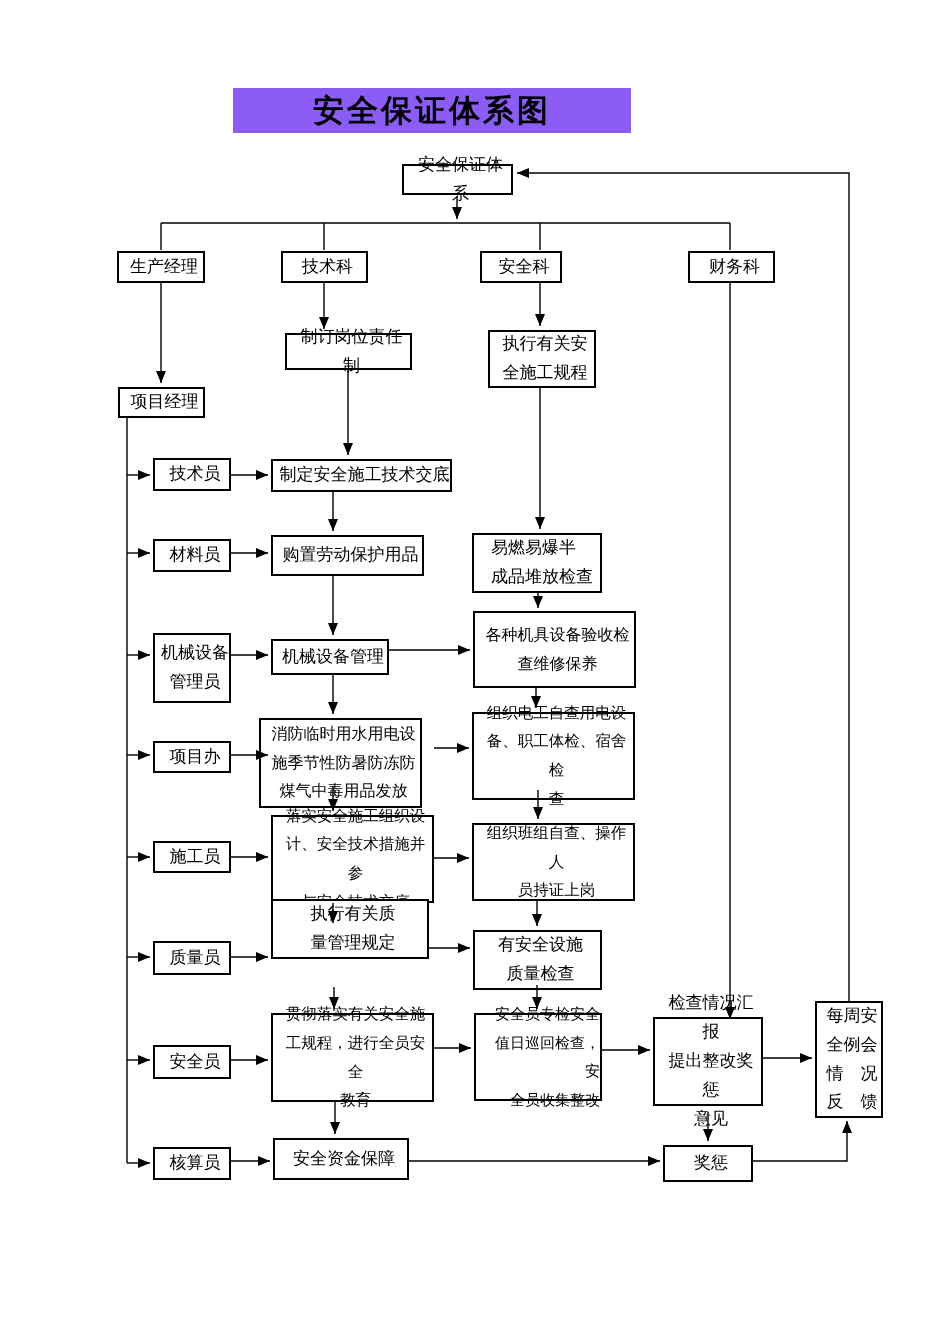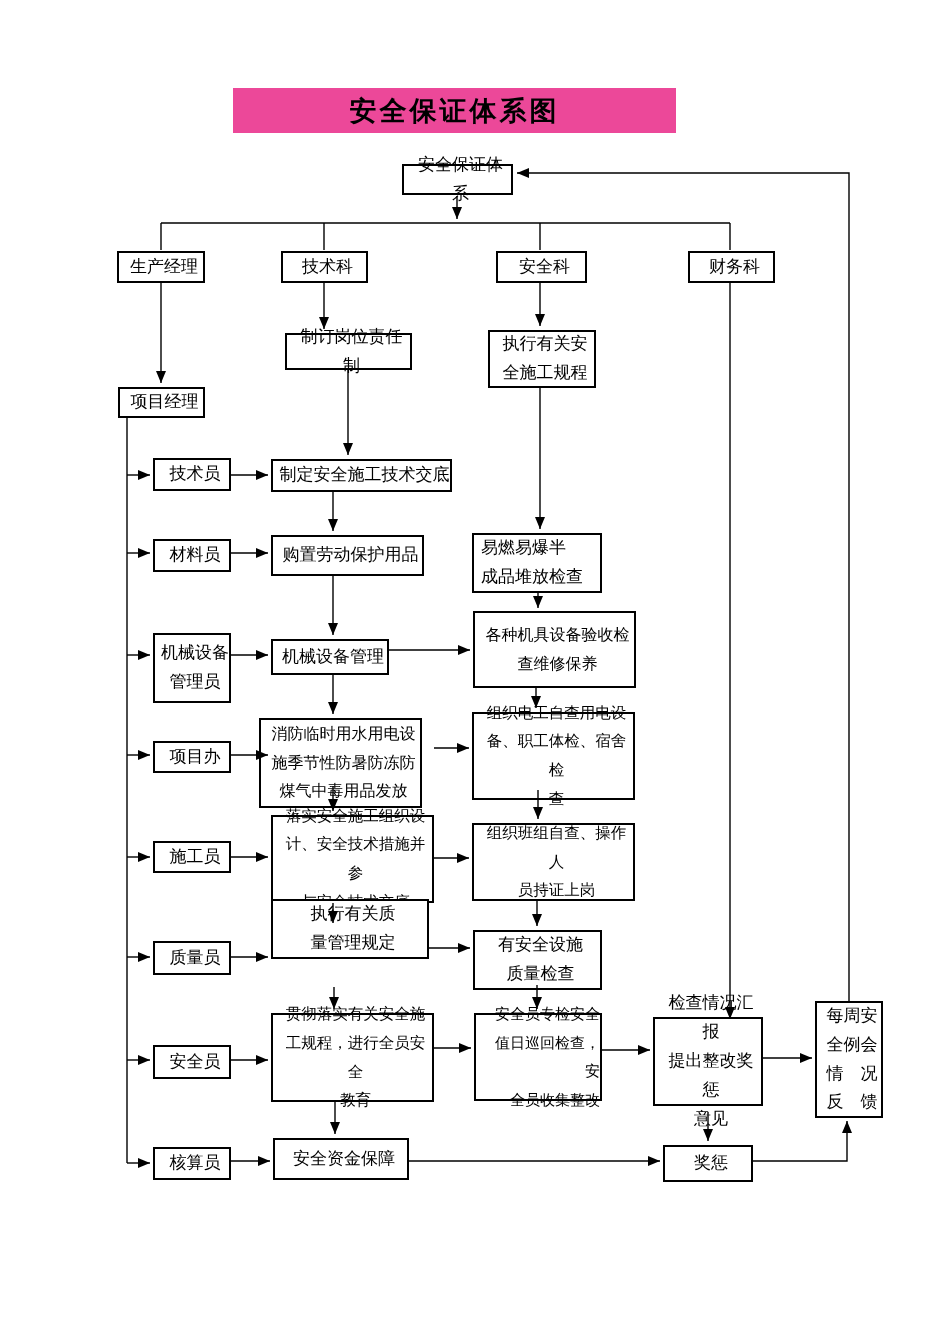--- a/index.html
+++ b/index.html
@@ -5,56 +5,56 @@
   html,body{margin:0;padding:0;background:#ffffff;}
   #canvas{
     position:relative;
     width:950px;height:1344px;
     background:#ffffff;
     font-family:"Liberation Serif","DejaVu Serif",serif;
     color:#000;
     overflow:hidden;
   }
   .titlebar{
-    position:absolute;left:233px;top:88px;width:443px;height:45px;
-    background:#ec4899;
+    position:absolute;left:233px;top:88px;width:398px;height:45px;
+    background:#8b5cf6;
     display:flex;align-items:center;justify-content:center;
-    font-size:27px;font-weight:bold;letter-spacing:3px;
+    font-size:31px;font-weight:bold;letter-spacing:3px;
   }
   .node{
     position:absolute;box-sizing:border-box;
     border:2px solid #000;background:#fff;
     display:flex;align-items:center;justify-content:center;
     text-align:center;white-space:pre-line;
     font-size:17px;line-height:1.7;
     z-index:2;
     padding-left:6px;
   }
   .f155{font-size:15.5px;line-height:1.85;}
   .f15{font-size:15px;line-height:1.9;text-align:right;}
   .f16{font-size:16px;line-height:1.8;}
-  .left{justify-content:flex-start;text-align:left;padding-left:7px;}
+  .left{justify-content:flex-start;text-align:left;padding-left:17px;}
   #wires{
     position:absolute;left:0;top:0;width:950px;height:1344px;
     z-index:5;pointer-events:none;
   }
   #wires line,#wires polyline{stroke:#000;stroke-width:1.4;fill:none;}
 </style>
 </head>
 <body>
 
 <div id="canvas">
 
   <div class="titlebar">安全保证体系图</div>
 
   <div class="node" style="left:402px;top:164px;width:111px;height:31px">安全保证体系</div>
 
   <div class="node" style="left:117px;top:251px;width:88px;height:32px">生产经理</div>
   <div class="node" style="left:281px;top:251px;width:87px;height:32px">技术科</div>
-  <div class="node" style="left:496px;top:251px;width:91px;height:32px">安全科</div>
+  <div class="node" style="left:480px;top:251px;width:82px;height:32px">安全科</div>
   <div class="node" style="left:688px;top:251px;width:87px;height:32px">财务科</div>
 
   <div class="node" style="left:285px;top:333px;width:127px;height:37px">制订岗位责任制</div>
   <div class="node" style="left:488px;top:330px;width:108px;height:58px">执行有关安
 全施工规程</div>
   <div class="node" style="left:118px;top:387px;width:87px;height:31px">项目经理</div>
 
   <div class="node" style="left:153px;top:458px;width:78px;height:33px">技术员</div>
   <div class="node" style="left:271px;top:459px;width:181px;height:33px">制定安全施工技术交底</div>
 

